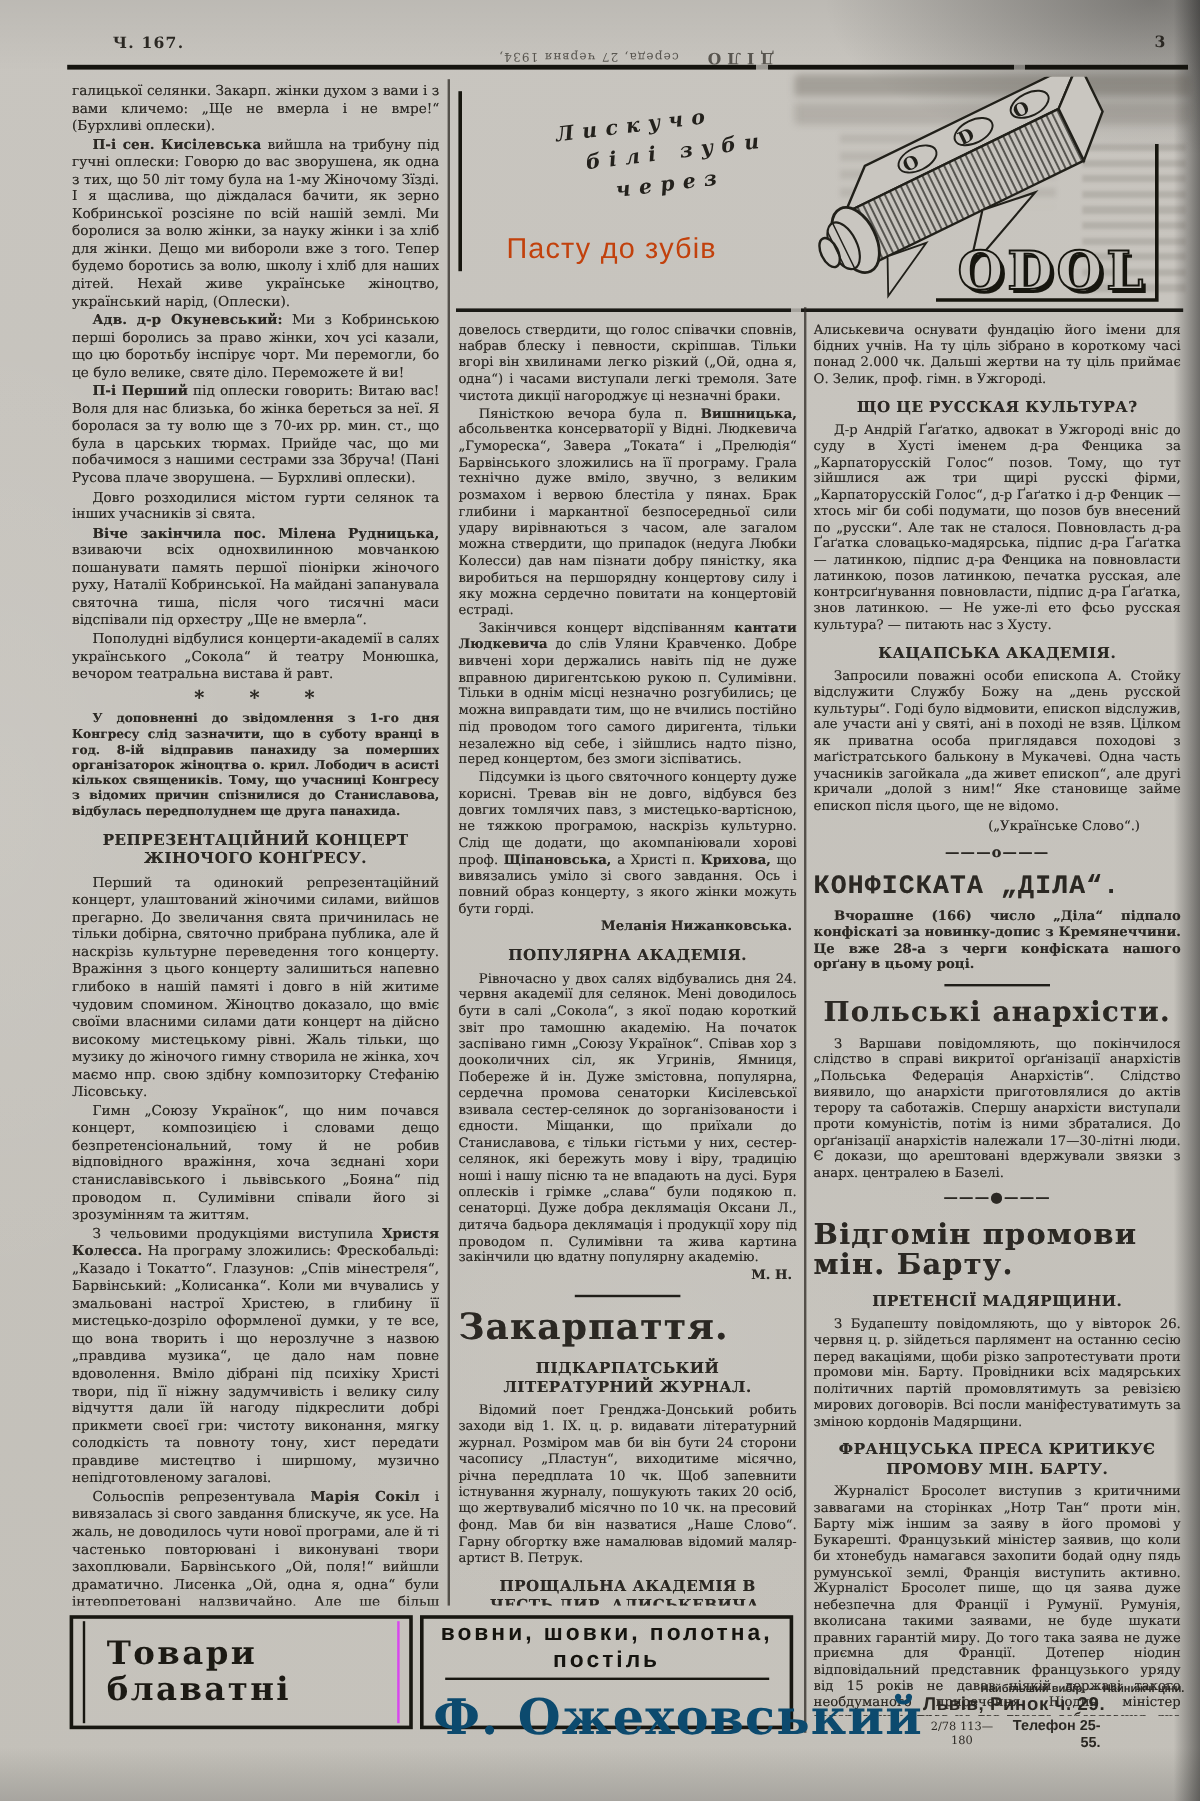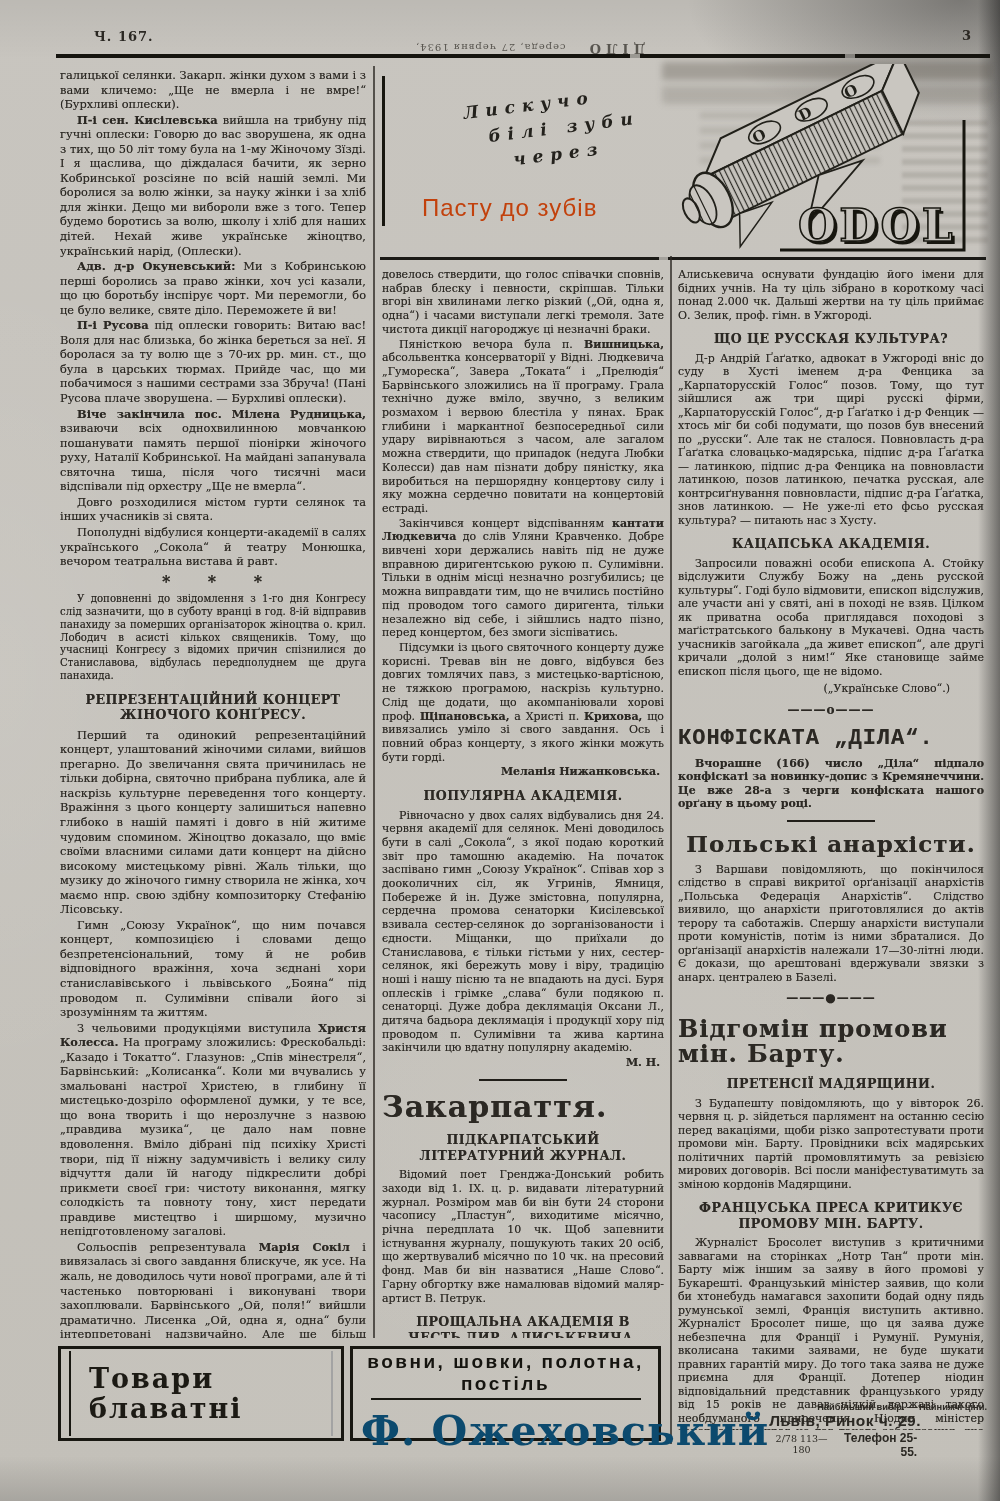--- a/index.html
+++ b/index.html
@@ -42,21 +42,21 @@
   .ad-rule{position:absolute;left:380px;top:257px;width:606px;height:3px;
     background:linear-gradient(90deg,#1b1a16 0 46%,rgba(27,26,22,.2) 46% 47.5%,#1b1a16 47.5% 100%);}
   
   .col{position:absolute;text-align:justify;text-shadow:0 0 .5px rgba(43,40,35,.55);}
   #col1{left:60px;width:306px;top:68px;height:1270px;overflow:hidden;font-size:11.4px;line-height:14.55px;}
   #col2{left:382px;width:282px;top:268px;height:1070px;overflow:hidden;font-size:11px;line-height:13.7px;}
   #col3{left:678px;width:306px;top:268px;height:1162px;overflow:hidden;font-size:11px;line-height:13.5px;}
   .blk{margin:0;}
   p.blk{margin:0 0 1px;text-indent:17px;}
   p.noindent{text-indent:0;}
-  p.p-small{font-size:10.2px;line-height:12.8px;}
+  p.p-small{font-size:10.2px;line-height:12.8px;font-weight:bold;}
   h3.h-caps{font-size:12.6px;line-height:15.5px;text-align:center;margin:9px 6px 5px;font-weight:bold;letter-spacing:.4px;text-indent:0;}
   h2.h-display{font-weight:bold;margin:10px 0 6px;line-height:1.08;letter-spacing:1px;text-indent:0;text-align:left;}
   .byline{text-align:right;font-weight:bold;padding-right:4px;margin:1px 0;}
   .attrib{text-align:right;padding-right:34px;margin:4px 0;}
   .stars{text-align:center;font-size:16px;font-weight:bold;letter-spacing:16px;margin:6px 0 4px;text-indent:14px;}
   .divider{text-align:center;font-weight:bold;letter-spacing:1px;margin:8px 0;font-size:12px;}
   .rule-short{width:88px;height:0;border-top:2.5px solid #201e19;margin:9px auto;}
   
   #odol-ad{position:absolute;left:382px;top:68px;width:600px;height:190px;}
   .odol-left-bar{position:absolute;left:0;top:8px;width:3px;height:150px;background:#17160f;}
@@ -64,21 +64,21 @@
   .odol-script div{font-size:17px;letter-spacing:7px;line-height:26px;}
   .odol-script .s1{margin-left:14px;}
   .odol-script .s2{margin-left:36px;}
   .odol-script .s3{margin-left:58px;}
   .odol-product{position:absolute;left:40px;top:126px;font-size:24px;font-family:"Liberation Sans",sans-serif;color:#c2410c;letter-spacing:1px;}
   #odol-svg{position:absolute;left:280px;top:-4px;}
   
   #bottom-ad{position:absolute;left:58px;top:1346px;width:604px;height:97px;}
   #bottom-ad .box{position:absolute;top:0;height:89px;border:3.5px solid #181711;background:rgba(255,255,255,.04);}
   .box-left{left:0;width:280px;}
-  .box-left .inner{position:absolute;inset:2px 8px;border-left:2px solid #181711;border-right:2px solid #a3a3a3;
+  .box-left .inner{position:absolute;inset:2px 8px;border-left:2px solid #181711;border-right:2px solid #d946ef;
     display:flex;flex-direction:column;justify-content:center;padding-left:18px;}
   .box-left .l1,.box-left .l2{font-size:27px;line-height:30px;letter-spacing:2px;color:#1c1a14;font-weight:bold;}
   .box-right{left:292px;width:305px;}
   .box-right .goods{font-family:"Liberation Sans",sans-serif;font-weight:bold;font-size:19px;letter-spacing:2.5px;
     text-align:center;color:#15140f;padding-top:2px;}
   .box-right .goods-rule{width:270px;height:2px;background:#181711;margin:3px auto 0;}
   .box-right .row2{display:flex;align-items:center;padding:2px 6px 0 8px;}
   .shop-name{font-size:41px;font-weight:bold;letter-spacing:1px;color:#0c4a6e;white-space:nowrap;flex:1;}
   .details{width:148px;text-align:right;}
   .details .d1{font-family:"Liberation Sans",sans-serif;font-weight:bold;font-size:9.3px;white-space:nowrap;padding-left:48px;}
@@ -102,23 +102,23 @@
   <div class="hdr-rule"></div>
 
   <div class="ghost ghost-a"></div>
   <div class="ghost ghost-b"></div>
   <div class="ghost ghost-c"></div>
 
   <section class="col" id="col1">
       <p class="blk p noindent"><span>галицької селянки. Закарп. жінки духом з вами і з вами кличемо: „Ще не вмерла і не вмре!“ (Бурхливі оплески).</span></p>
       <p class="blk p"><b>П-і сен. Кисілевська</b><span> вийшла на трибуну під гучні оплески: Говорю до вас зворушена, як одна з тих, що 50 літ тому була на 1-му Жіночому Зїзді. І я щаслива, що діждалася бачити, як зерно Кобринської розсіяне по всій нашій землі. Ми боролися за волю жінки, за науку жінки і за хліб для жінки. Дещо ми вибороли вже з того. Тепер будемо боротись за волю, школу і хліб для наших дітей. Нехай живе українське жіноцтво, український нарід, (Оплески).</span></p>
       <p class="blk p"><b>Адв. д-р Окуневський:</b><span> Ми з Кобринською перші боролись за право жінки, хоч усі казали, що цю боротьбу інспірує чорт. Ми перемогли, бо це було велике, святе діло. Переможете й ви!</span></p>
-      <p class="blk p"><b>П-і Русова</b><span> під оплески говорить: Витаю вас! Воля для нас близька, бо жінка береться за неї. Я боролася за ту волю ще з 70-их рр. мин. ст., що була в царських тюрмах. Прийде час, що ми побачимося з нашими сестрами зза Збруча! (Пані Русова плаче зворушена. — Бурхливі оплески).</span></p>
+      <p class="blk p"><b>П-і Перший</b><span> під оплески говорить: Витаю вас! Воля для нас близька, бо жінка береться за неї. Я боролася за ту волю ще з 70-их рр. мин. ст., що була в царських тюрмах. Прийде час, що ми побачимося з нашими сестрами зза Збруча! (Пані Русова плаче зворушена. — Бурхливі оплески).</span></p>
+      <p class="blk p"><span>Довго розходилися містом гурти селянок та інших учасників зі свята.</span></p>
       <p class="blk p"><b>Віче закінчила пос. Мілена Рудницька,</b><span> взиваючи всіх однохвилинною мовчанкою пошанувати память першої піонірки жіночого руху, Наталії Кобринської. На майдані запанувала святочна тиша, після чого тисячні маси відспівали під орхестру „Ще не вмерла“.</span></p>
-      <p class="blk p"><span>Довго розходилися містом гурти селянок та інших учасників зі свята.</span></p>
       <p class="blk p"><span>Пополудні відбулися концерти-академії в салях українського „Сокола“ й театру Монюшка, вечором театральна вистава й равт.</span></p>
       <div class="blk stars"><span>* * *</span></div>
       <p class="blk p-small"><span>У доповненні до звідомлення з 1-го дня Конгресу слід зазначити, що в суботу вранці в год. 8-ій відправив панахиду за померших організаторок жіноцтва о. крил. Лободич в асисті кількох священиків. Тому, що учасниці Конгресу з відомих причин спізнилися до Станиславова, відбулась передполуднем ще друга панахида.</span></p>
       <h3 class="blk h-caps"><span>РЕПРЕЗЕНТАЦІЙНИЙ КОНЦЕРТ ЖІНОЧОГО КОНҐРЕСУ.</span></h3>
       <p class="blk p"><span>Перший та одинокий репрезентаційний концерт, улаштований жіночими силами, вийшов прегарно. До звеличання свята причинилась не тільки добірна, святочно прибрана публика, але й наскрізь культурне переведення того концерту. Вражіння з цього концерту залишиться напевно глибоко в нашій памяті і довго в ній житиме чудовим спомином. Жіноцтво доказало, що вміє своїми власними силами дати концерт на дійсно високому мистецькому рівні. Жаль тільки, що музику до жіночого гимну створила не жінка, хоч маємо нпр. свою здібну композиторку Стефанію Лісовську.</span></p>
       <p class="blk p"><span>Гимн „Союзу Українок“, що ним почався концерт, композицією і словами дещо безпретенсіональний, тому й не робив відповідного вражіння, хоча зєднані хори станиславівського і львівського „Бояна“ під проводом п. Сулимівни співали його зі зрозумінням та життям.</span></p>
       <p class="blk p"><span>З чельовими продукціями виступила </span><b>Христя Колесса.</b><span> На програму зложились: Фрескобальді: „Казадо і Токатто“. Глазунов: „Спів мінестреля“, Барвінський: „Колисанка“. Коли ми вчувались у змальовані настрої Христею, в глибину її мистецько-дозріло оформленої думки, у те все, що вона творить і що нерозлучне з назвою „правдива музика“, це дало нам повне вдоволення. Вміло дібрані під психіку Христі твори, під її ніжну задумчивість і велику силу відчуття дали їй нагоду підкреслити добрі прикмети своєї гри: чистоту виконання, мягку солодкість та повноту тону, хист передати правдиве мистецтво і ширшому, музично непідготовленому загалові.</span></p>
       <p class="blk p"><span>Сольоспів репрезентувала </span><b>Марія Сокіл</b><span> і вивязалась зі свого завдання блискуче, як усе. На жаль, не доводилось чути нової програми, але й ті частенько повторювані і виконувані твори захоплювали. Барвінського „Ой, поля!“ вийшли драматично. Лисенка „Ой, одна я, одна“ були інтерпретовані надзвичайно. Але ще більш подобалася композиція Стеценка: „Тихесенький вечір“. Тут проявлялась уповні солодка милозвучність голосу п-і Сокіл і не покидала її теж у „Думці Парасі“ з „Сорочинського ярмарку“ Глазунова, яка стала кульмінаційно-пописовою точкою концертових виступів п. Сокіл. Загалом</span></p>
     </section>
 

